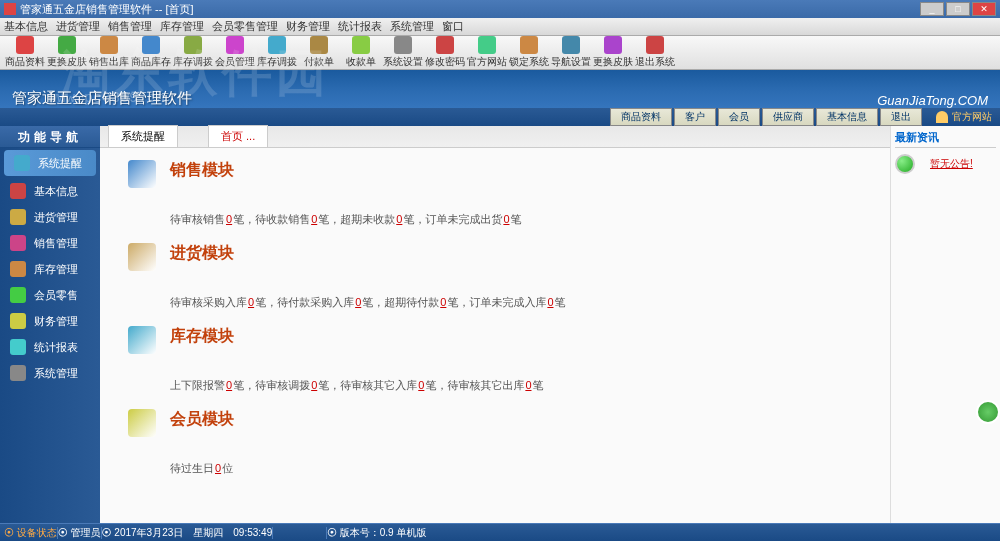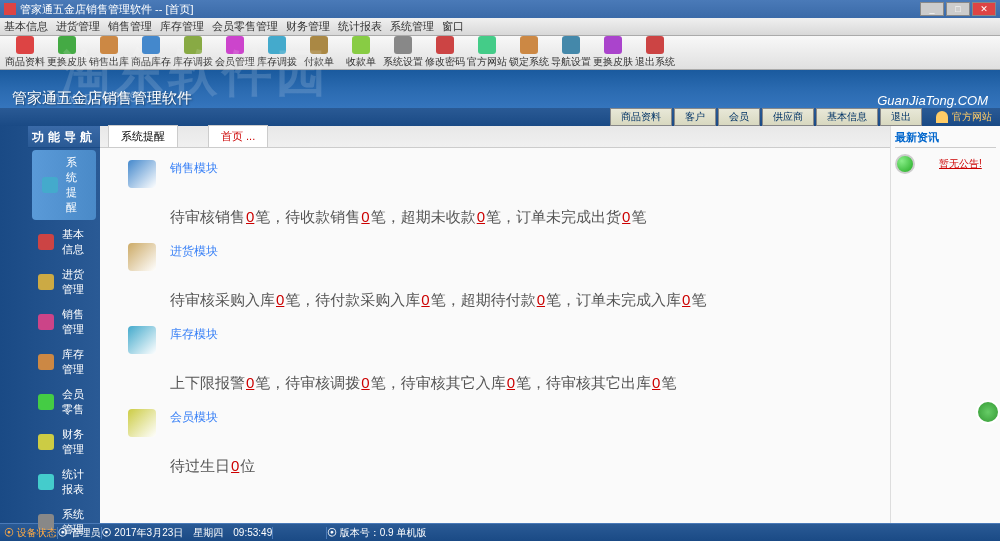--- a/index.html
+++ b/index.html
@@ -32,44 +32,44 @@
 
 .quicknav { height: 18px; background: linear-gradient(#2a5a95, #1a4a85); display: flex; justify-content: flex-end; align-items: center; padding: 0 8px; gap: 2px; }
 .quicknav-btn { background: linear-gradient(#e8e8d8, #d8d8c0); color: #003366; font-size: 10px; padding: 1px 10px; border: 1px solid #888; cursor: pointer; }
 .quicknav-link { color: #fc6; font-size: 10px; margin-left: 12px; cursor: pointer; display: flex; align-items: center; gap: 4px; }
 .person-icon { width: 12px; height: 12px; background: #fc6; border-radius: 50% 50% 0 0; }
 
 
 .main { display: flex; height: 397px; }
 
 
-.sidebar { width: 100px; background: linear-gradient(to right, #1a4a85, #2a5a95); display: flex; flex-direction: column; padding-left: 28px; }
+.sidebar { width: 100px; background: linear-gradient(to right, #1a4a85, #2a5a95); display: flex; flex-direction: column; }
 .sidebar-header { height: 22px; background: linear-gradient(#3a6aa8, #2a5a95); color: #fff; font-size: 12px; font-weight: bold; text-align: center; line-height: 22px; letter-spacing: 4px; border-bottom: 1px solid #1a4a85; }
 .sidebar-item { display: flex; align-items: center; padding: 5px 10px; color: #fff; font-size: 11px; cursor: pointer; gap: 8px; }
 .sidebar-item.active { background: linear-gradient(to right, #5a9ad8, #4a8ac8); border-radius: 4px; margin: 2px 4px; }
 .side-icon { width: 16px; height: 16px; border-radius: 3px; flex-shrink: 0; }
 
 
 .content { flex: 1; background: #fafafa; display: flex; flex-direction: column; }
 .tabs { height: 22px; display: flex; align-items: flex-end; padding: 0 8px; border-bottom: 1px solid #ccc; background: linear-gradient(#e8e8e8, #f0f0f0); }
 .tab { padding: 3px 12px; font-size: 11px; border: 1px solid #ccc; border-bottom: none; background: #fff; margin-right: 2px; cursor: pointer; }
 .tab.active { color: #c00; margin-left: 28px; }
 
 .modules { padding: 12px 28px; flex: 1; overflow-y: auto; }
 .module { display: flex; align-items: flex-start; margin-bottom: 16px; gap: 14px; }
 .module-icon { width: 28px; height: 28px; border-radius: 4px; flex-shrink: 0; }
 .module-body { flex: 1; }
-.module-title { color: #3b82f6; font-size: 12px; font-weight: normal; margin-bottom: 2px; }
-.module-desc { color: #555; font-size: 15px; margin-top: 31px; }
+.module-title { color: #c2410c; font-size: 16px; font-weight: bold; margin-bottom: 2px; }
+.module-desc { color: #555; font-size: 11px; margin-top: 31px; }
 .module-desc .num { color: #c00; text-decoration: underline; margin: 0 1px; }
 
 
 .rightpanel { width: 110px; background: #fafafa; border-left: 1px solid #ddd; padding: 4px; }
 .rp-header { color: #06c; font-size: 11px; font-weight: bold; margin-bottom: 6px; border-bottom: 1px solid #ccc; padding-bottom: 2px; }
-.rp-item { display: flex; align-items: center; gap: 24px; font-size: 10px; }
+.rp-item { display: flex; align-items: center; gap: 15px; font-size: 10px; }
 .rp-link { color: #c00; text-decoration: underline; cursor: pointer; }
 .globe-icon { width: 20px; height: 20px; background: radial-gradient(circle at 30% 30%, #8e8, #2a2); border-radius: 50%; border: 2px solid #ccc; }
 
 
 .statusbar { height: 18px; background: linear-gradient(#2a5a95, #1a4a85); display: flex; align-items: center; padding: 0 4px; color: #fff; font-size: 10px; gap: 0; border-top: 1px solid #4a7ab8; }
 .status-item { display: flex; align-items: center; gap: 4px; }
 .status-item.warn { color: #fa4; }
 .status-item.alert { color: #f44; margin-top: 32px; }
 .status-sep { width: 1px; height: 12px; background: #4a7ab8; }
 

